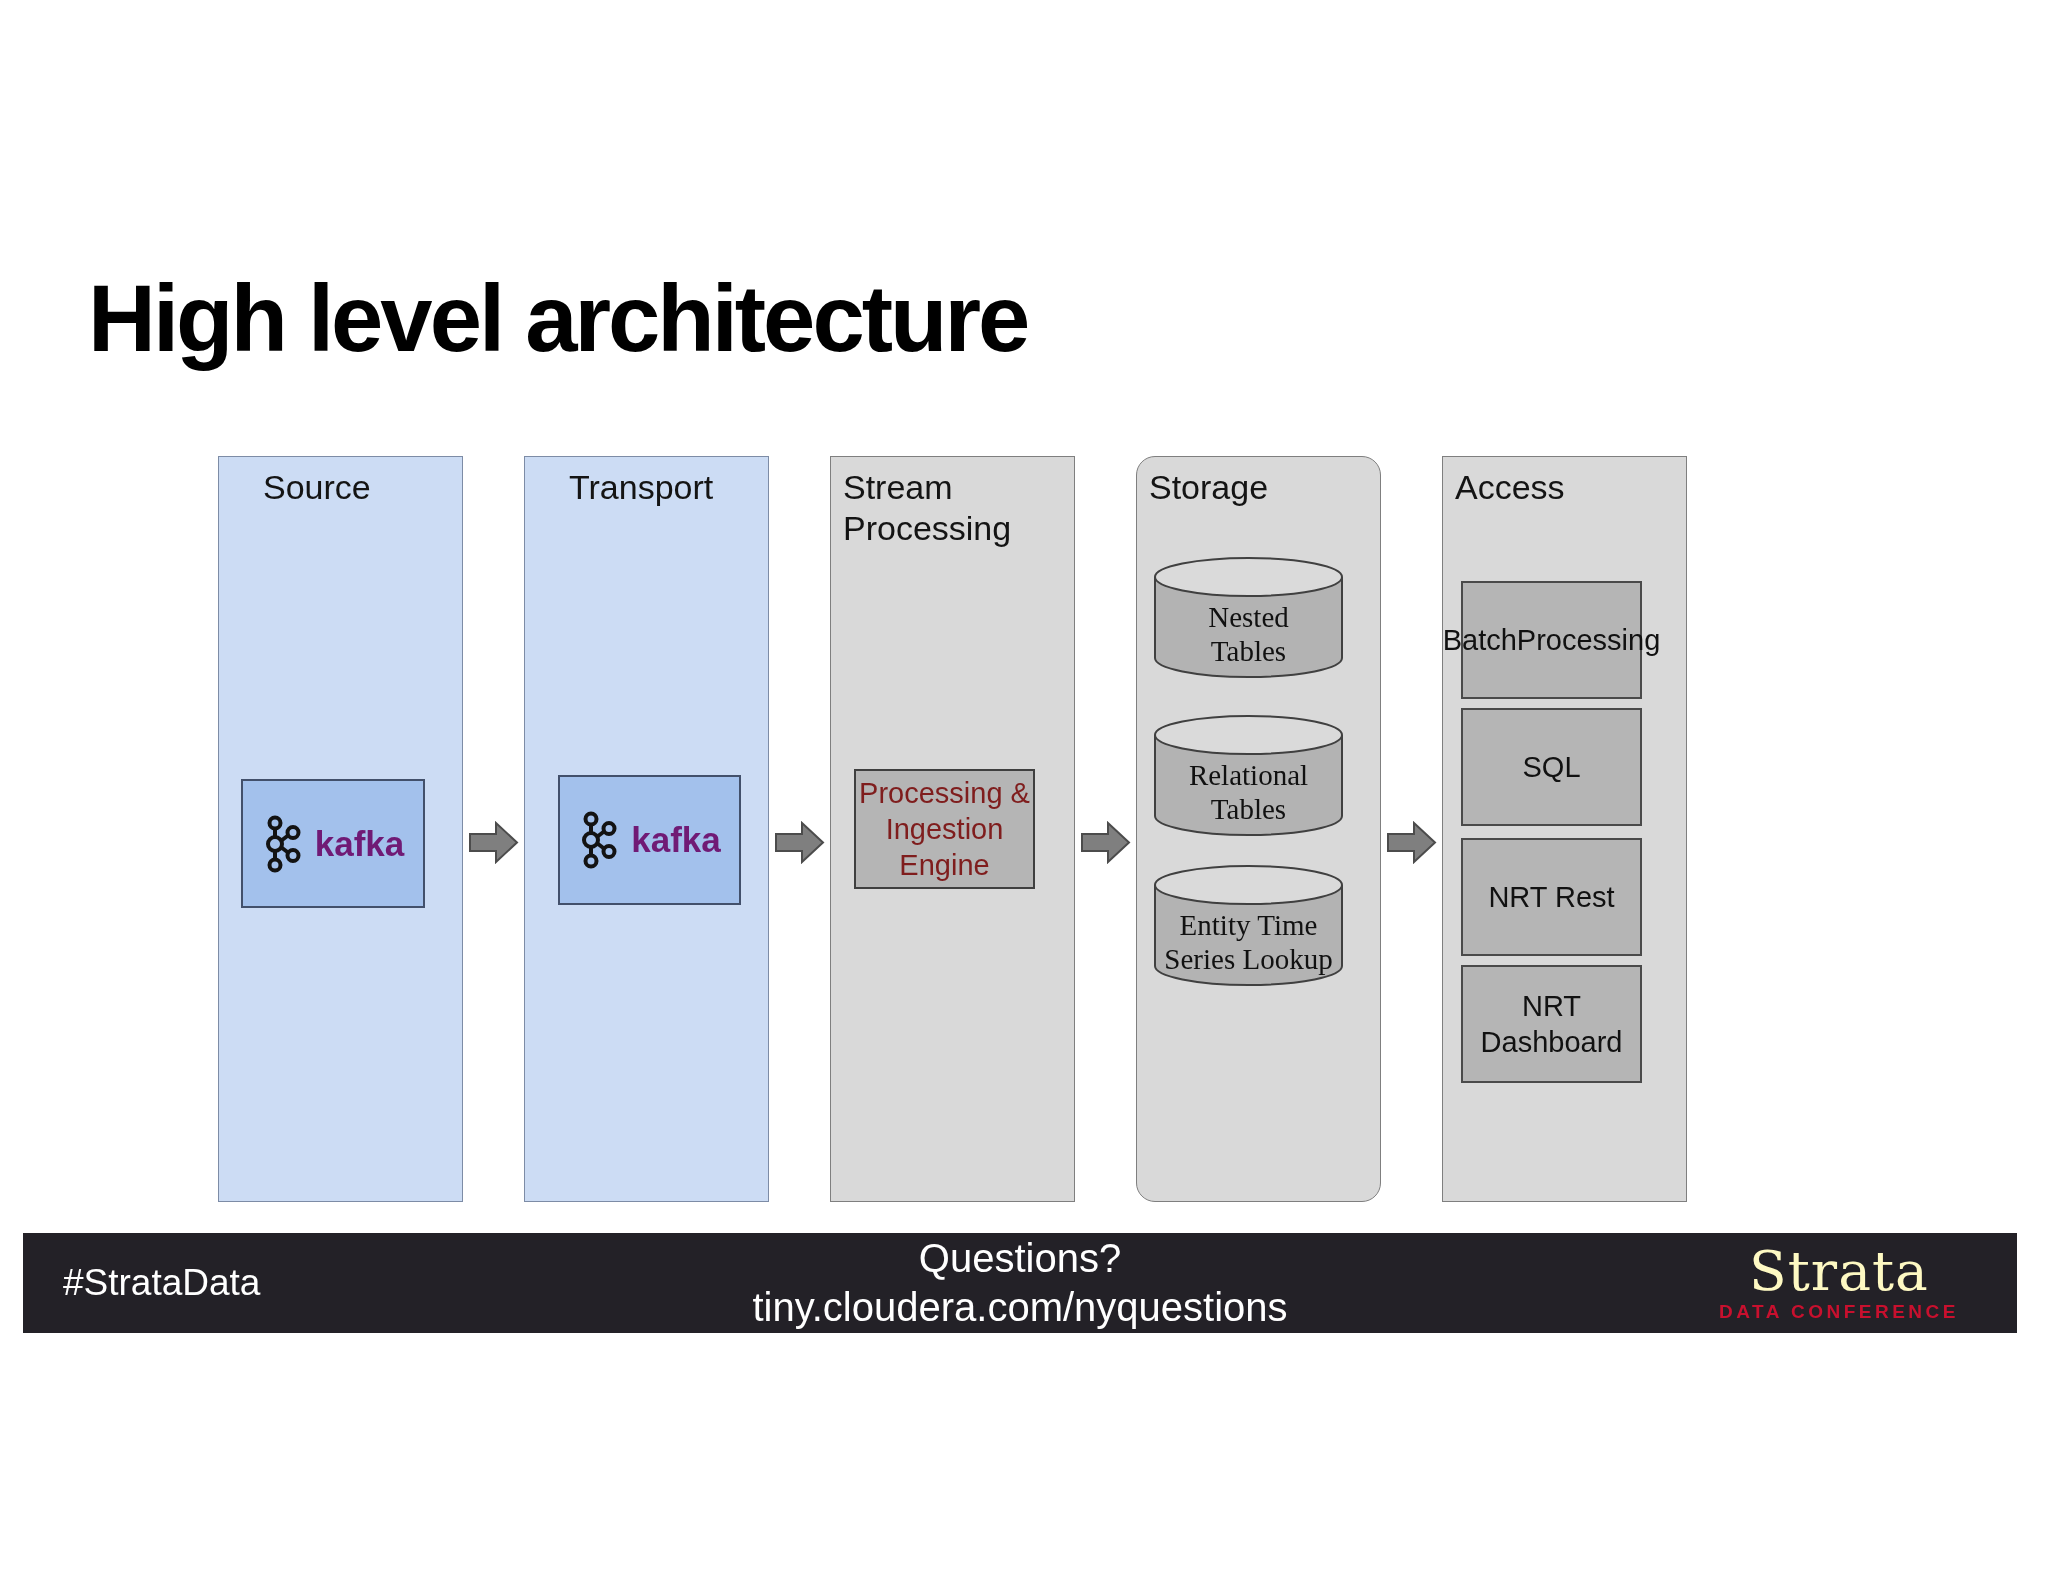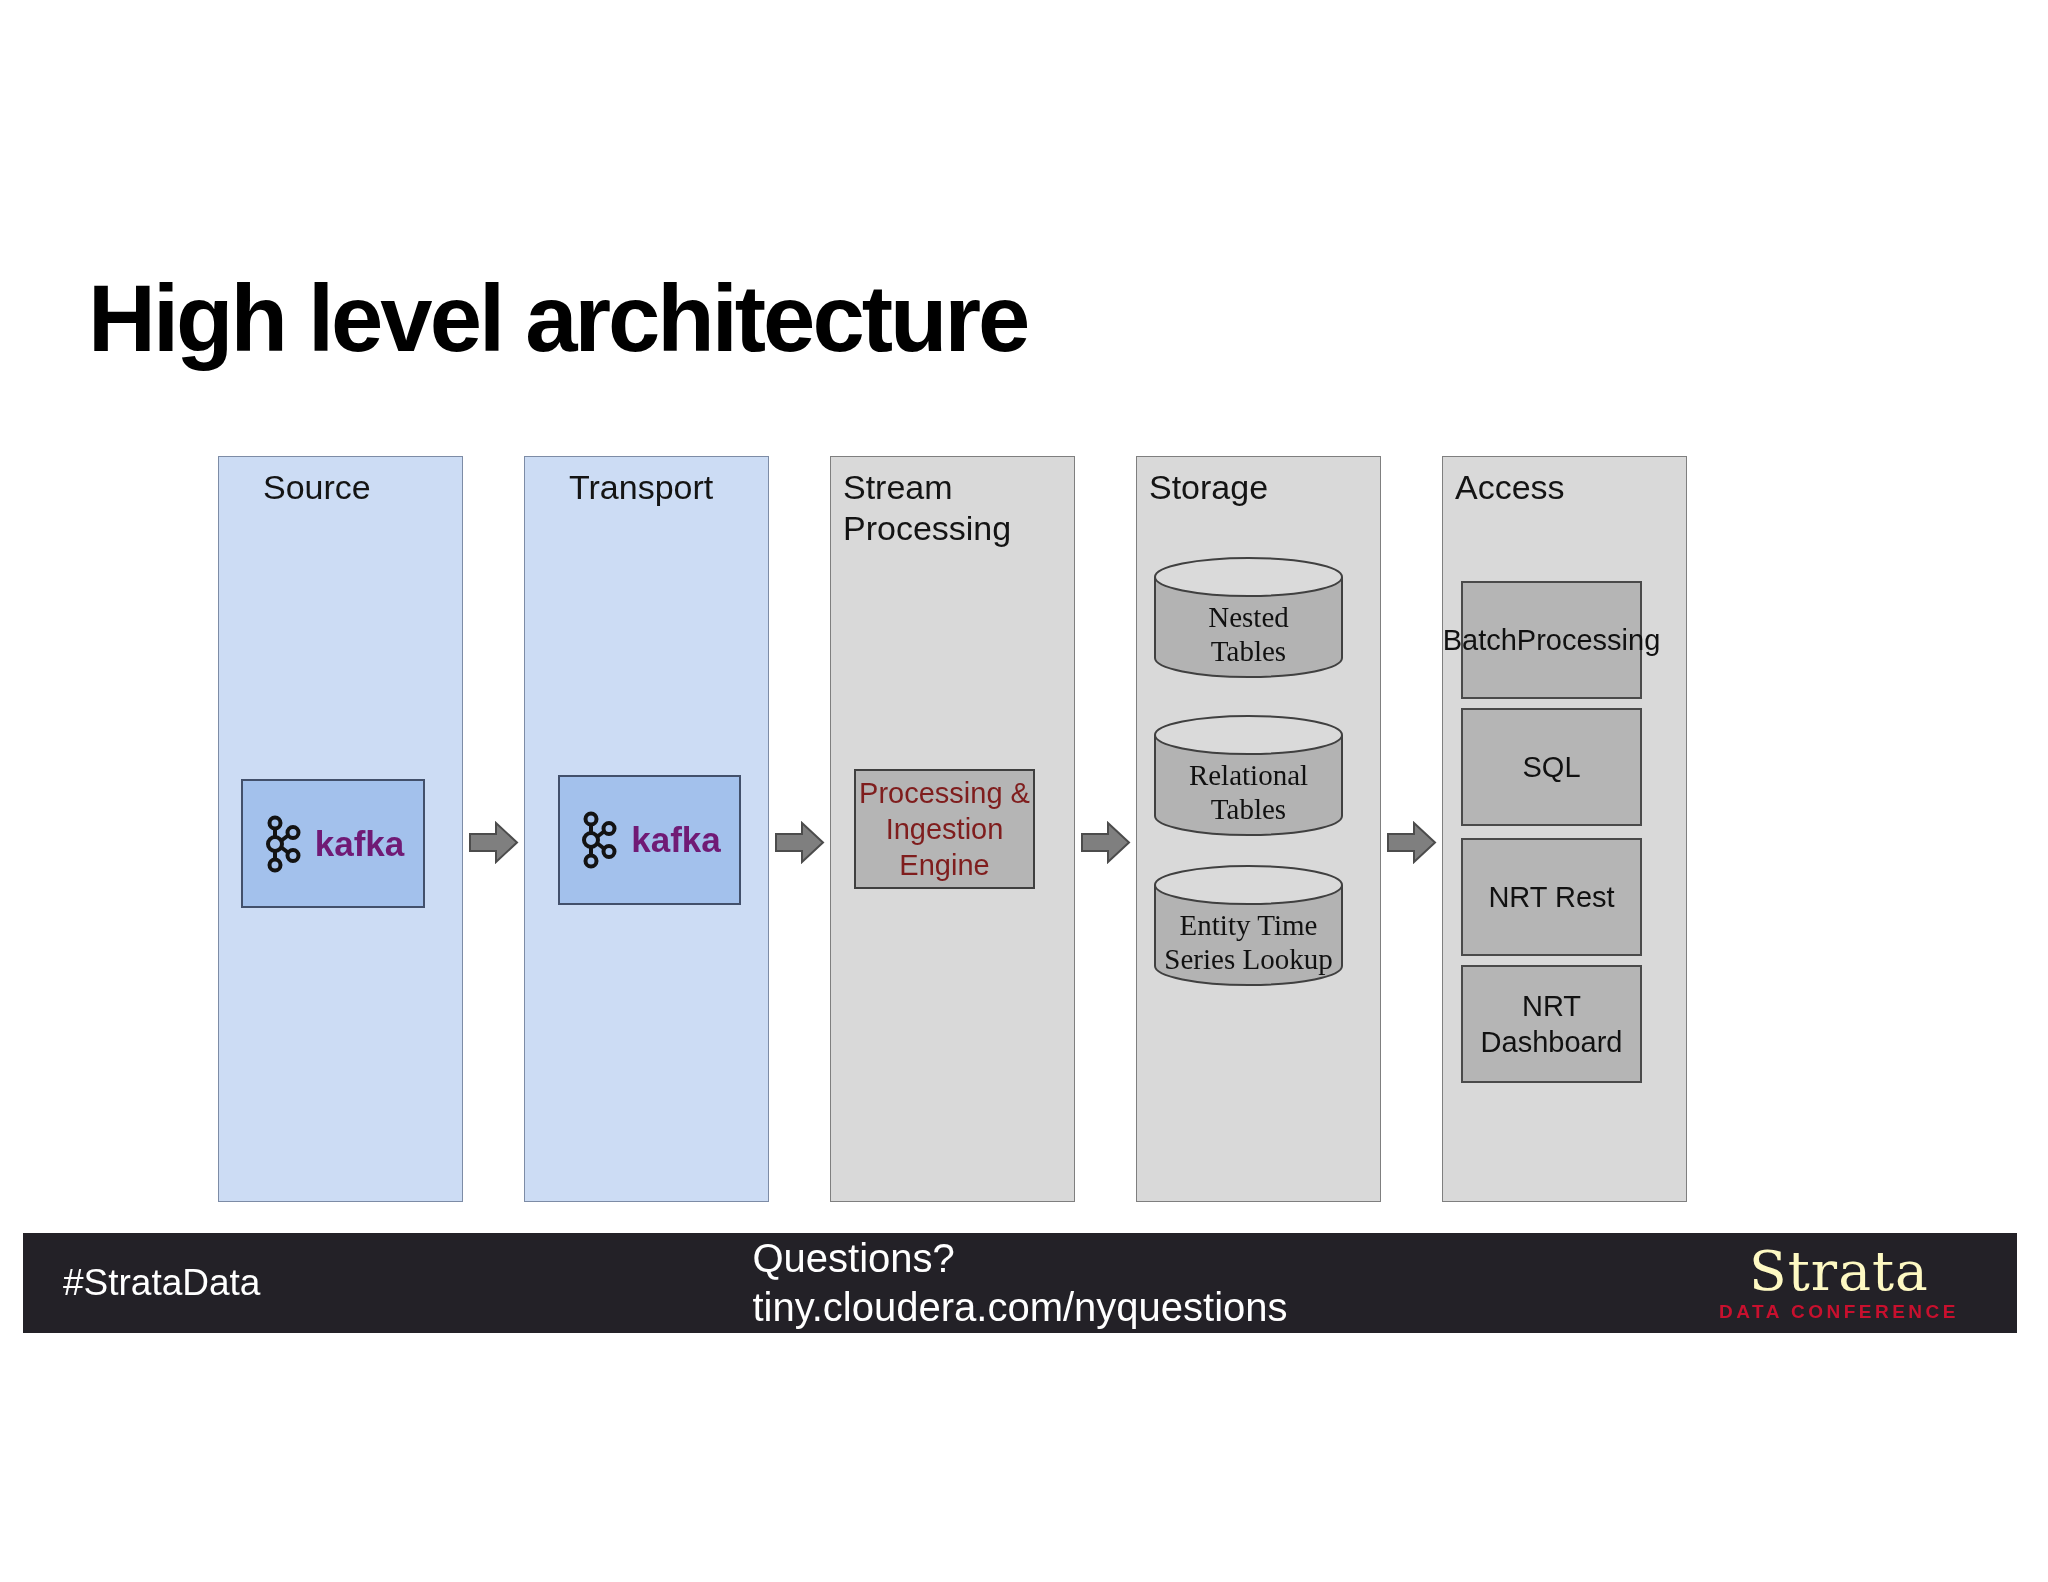--- a/index.html
+++ b/index.html
@@ -33,21 +33,21 @@
   .col.gray { background:#d9d9d9; border:1px solid #7f7f7f; }
   .col-header {
     display:block;
     font-size:34px;
     color:#141414;
     line-height:1.22;
   }
   .col-source    { left:218px; }
   .col-transport { left:524px; }
   .col-stream    { left:830px; }
-  .col-storage   { left:1136px; }
+  .col-storage   { left:1136px;border-radius:19px; }
   .col-access    { left:1442px; }
 
   
   .kafka-box {
     position:absolute;
     background:#a3c1ec;
     border:2px solid #42506b;
     display:flex;
     align-items:center;
     justify-content:center;
@@ -142,21 +142,21 @@
     position:absolute;
     left:40px; top:50%;
     transform:translateY(-50%);
     color:#ffffff;
     font-size:37px;
   }
   .footer-questions {
     position:absolute;
     left:50%; top:50%;
     transform:translate(-50%,-50%);
-    text-align:left;
+    text-align:center;
     color:#ffffff;
     font-size:40px;
     line-height:49px;
     white-space:nowrap;
   }
   .footer-logo {
     position:absolute;
     right:58px; top:50%;
     transform:translateY(-50%);
     text-align:center;

